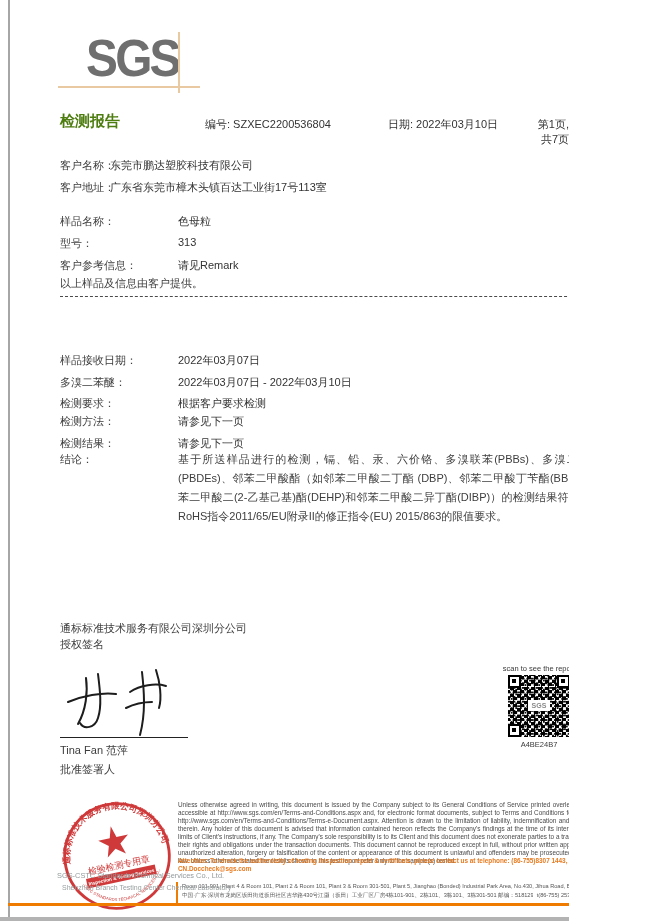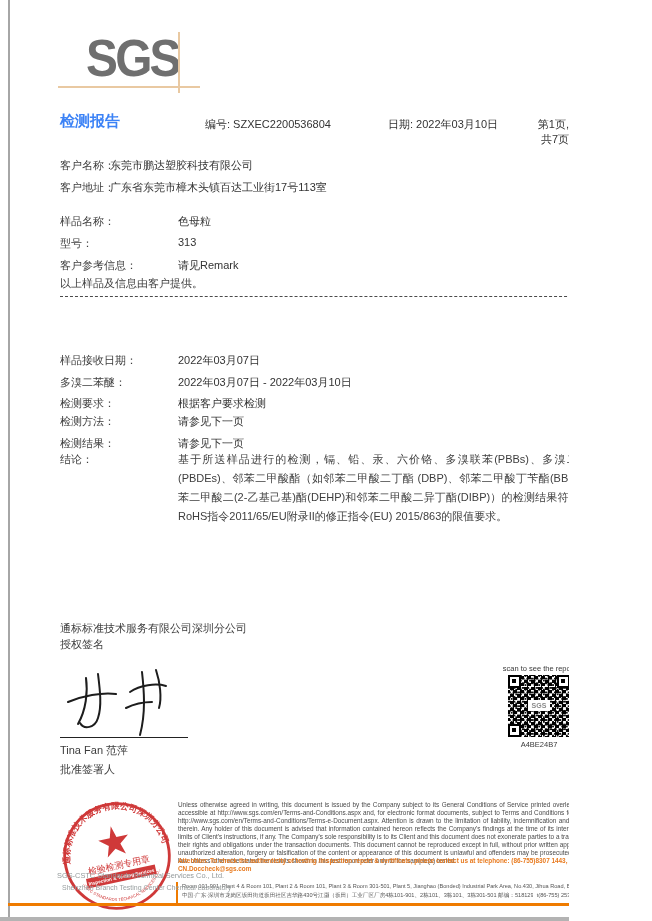--- a/index.html
+++ b/index.html
@@ -11,21 +11,21 @@
   .abs{position:absolute;}
   
   .edge-left{left:8px;top:0;width:2px;height:921px;background:#a6a6a6;}
   .edge-bottom{left:0;top:917px;width:652px;height:4px;background:#b3b3b3;}
   
   .logo-text{left:86px;top:28px;font-size:52px;font-weight:700;color:#6f6f6f;
     letter-spacing:-3px;transform:scaleX(.92);transform-origin:left top;}
   .logo-hline{left:58px;top:86px;width:142px;height:2px;background:#e9c9a2;}
   .logo-vline{left:178px;top:32px;width:2px;height:61px;background:#e9c9a2;}
   
-  .title{left:60px;top:112px;font-size:15px;font-weight:700;color:#3b82f6;}
+  .title{left:60px;top:112px;font-size:15px;font-weight:700;color:#4d7c0f;}
   .hinfo{font-size:11px;color:#333;}
   .h-number{left:205px;top:117px;}
   .h-date{left:388px;top:117px;}
   .h-page{left:527px;top:117px;text-align:right;}
   
   .frow{position:absolute;left:60px;width:560px;height:16px;font-size:11px;}
   .flabel{position:absolute;left:0;top:0;color:#3d3d3d;}
   .fvalue{position:absolute;top:0;color:#333;}
   .v110{left:50px;}
   .v178{left:118px;}

